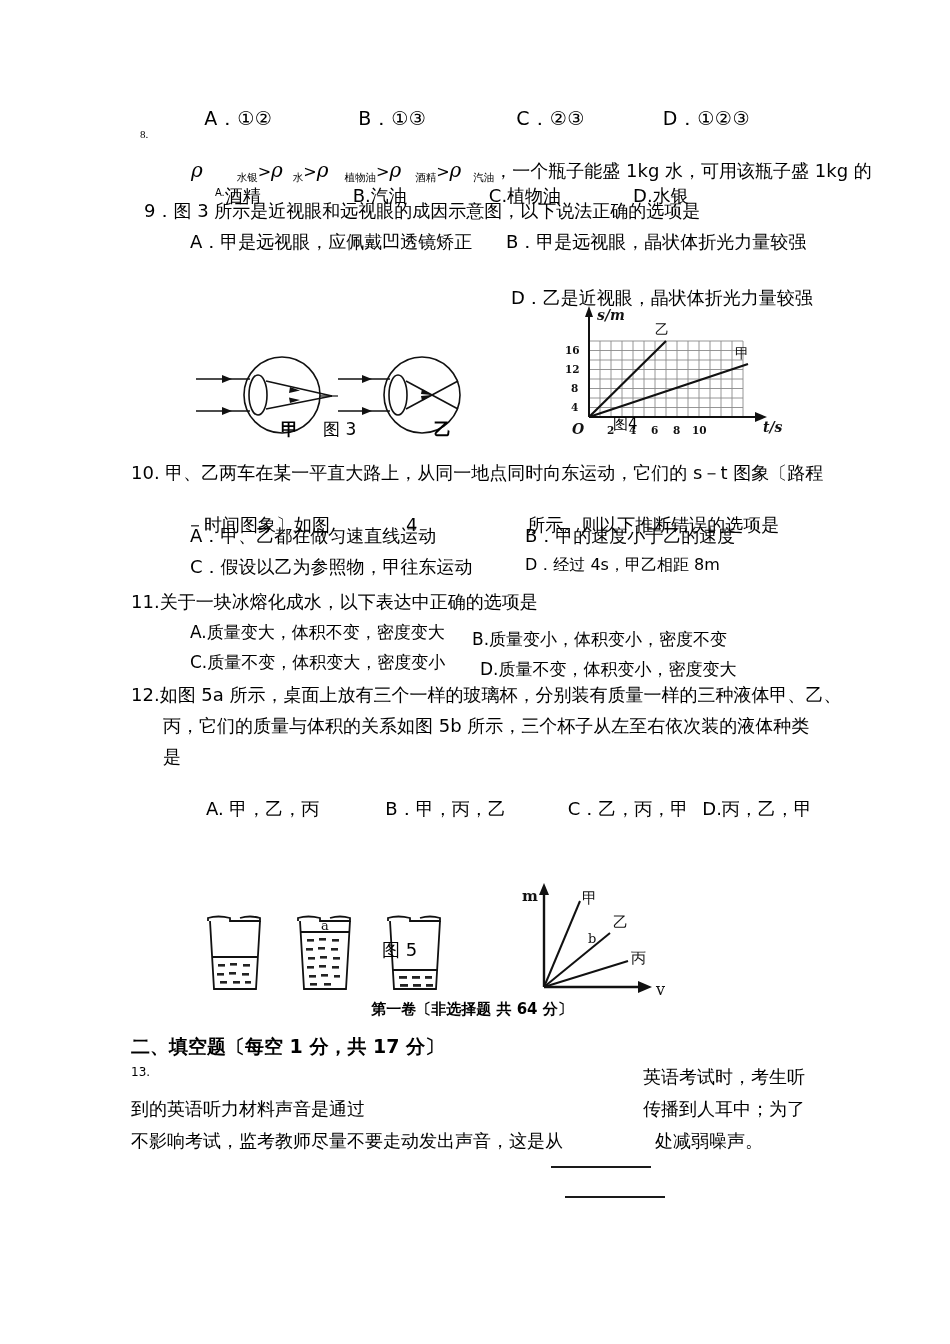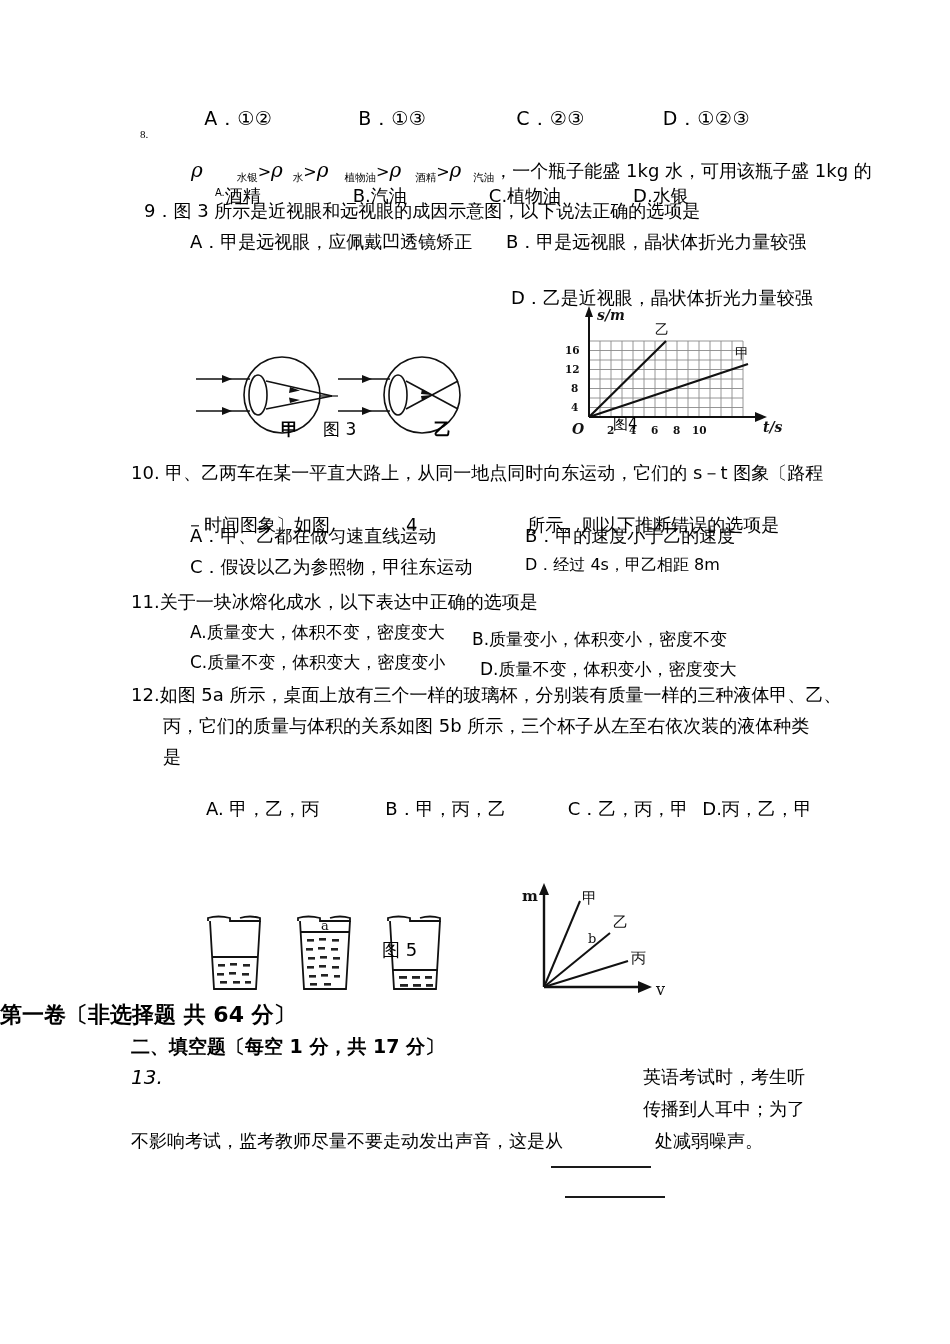--- a/index.html
+++ b/index.html
@@ -65,26 +65,26 @@
   #q11-c { top: 651px; left: 190px; font-size: 17px; }
   #q11-d { top: 658px; left: 480px; font-size: 17px; }
 
   
   #q12-l1 { top: 683px; left: 131px; font-size: 18px; text-align: center; }
   #q12-l2 { top: 714px; left: 163px; font-size: 18px; }
   #q12-l3 { top: 745px; left: 163px; font-size: 18px; }
   #q12-opts { top: 776px; left: 183px; font-size: 18px; }
 
   
-  #paper-head { top: 1000px; left: 0; width: 944px; 
-                font-size: 22px; font-weight: bold; }
+  #paper-head { top: 1000px; left: 0; width: 944px; text-align: center;
+                font-size: 15px; font-weight: bold; }
   #fill-head  { top: 1034px; left: 131px; font-size: 19px; font-weight: bold; }
 
   
-  #q13-num  { top: 1065px; left: 131px; font-size: 20px; font-style: italic; }
+  #q13-num  { top: 1065px; left: 131px; font-size: 12px; }
   #q13-r1   { top: 1065px; left: 643px; font-size: 18px; }
   #q13-l2   { top: 1097px; left: 131px; font-size: 18px; }
   #q13-r2   { top: 1097px; left: 643px; font-size: 18px; }
   #q13-l3   { top: 1129px; left: 131px; font-size: 18px; }
   #q13-r3   { top: 1129px; left: 655px; font-size: 18px; }
 
   .blank-line { position: absolute; height: 0; border-top: 2px solid #1a1a1a; }
   #blank-1 { top: 1166px; left: 551px; width: 100px; }
   #blank-2 { top: 1196px; left: 565px; width: 100px; }
 
@@ -350,20 +350,21 @@
       <text x="131" y="88" font-family="DejaVu Sans, sans-serif" font-size="15" fill="#111">丙</text>
       <text x="88" y="68" font-family="DejaVu Serif, serif" font-size="13" fill="#111">b</text>
     </svg>
   </div>
 
   <div class="abs cn" id="paper-head">第一卷〔非选择题 共 64 分〕</div>
   <div class="abs cn" id="fill-head">二、填空题〔每空 1 分，共 17 分〕</div>
 
   <div class="abs cn" id="q13-num">13.</div>
   <div class="abs cn" id="q13-r1">英语考试时，考生听</div>
+  <div class="abs cn" id="q13-l2">到的英语听力材料声音是通过</div>
   <div class="abs cn" id="q13-r2">传播到人耳中；为了</div>
   <div class="abs cn" id="q13-l3">不影响考试，监考教师尽量不要走动发出声音，这是从</div>
   <div class="abs cn" id="q13-r3">处减弱噪声。</div>
 
   <div class="blank-line" id="blank-1"></div>
   <div class="blank-line" id="blank-2"></div>
 
 </div>
 
 </body></html>

